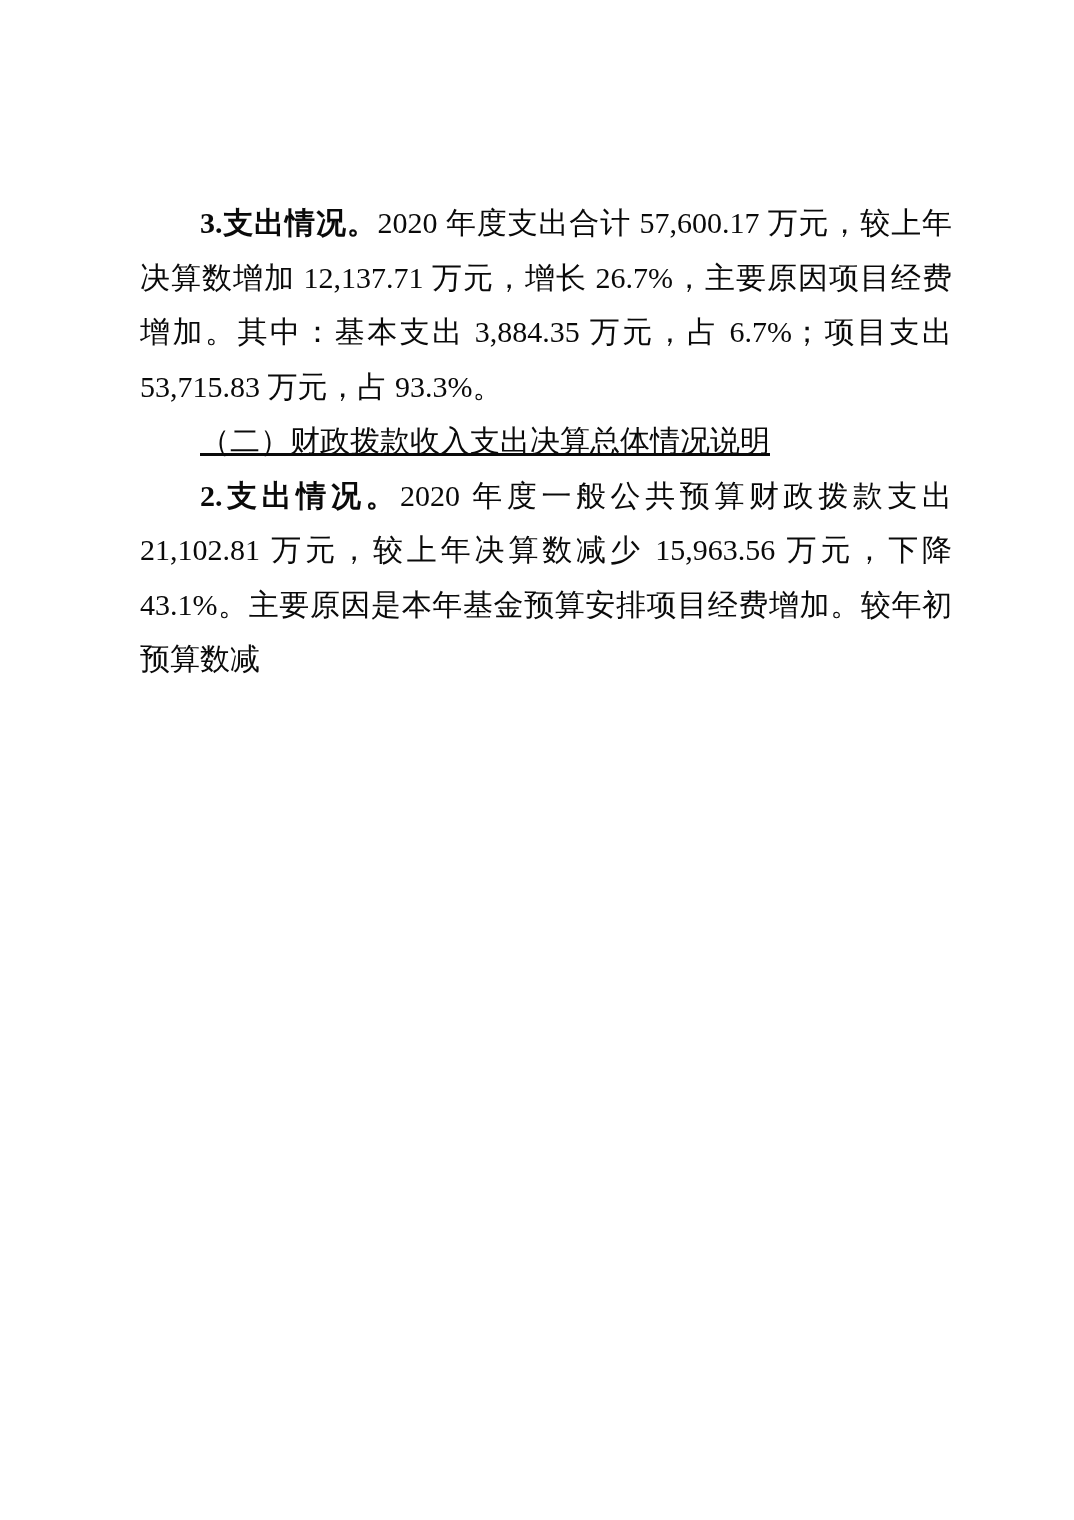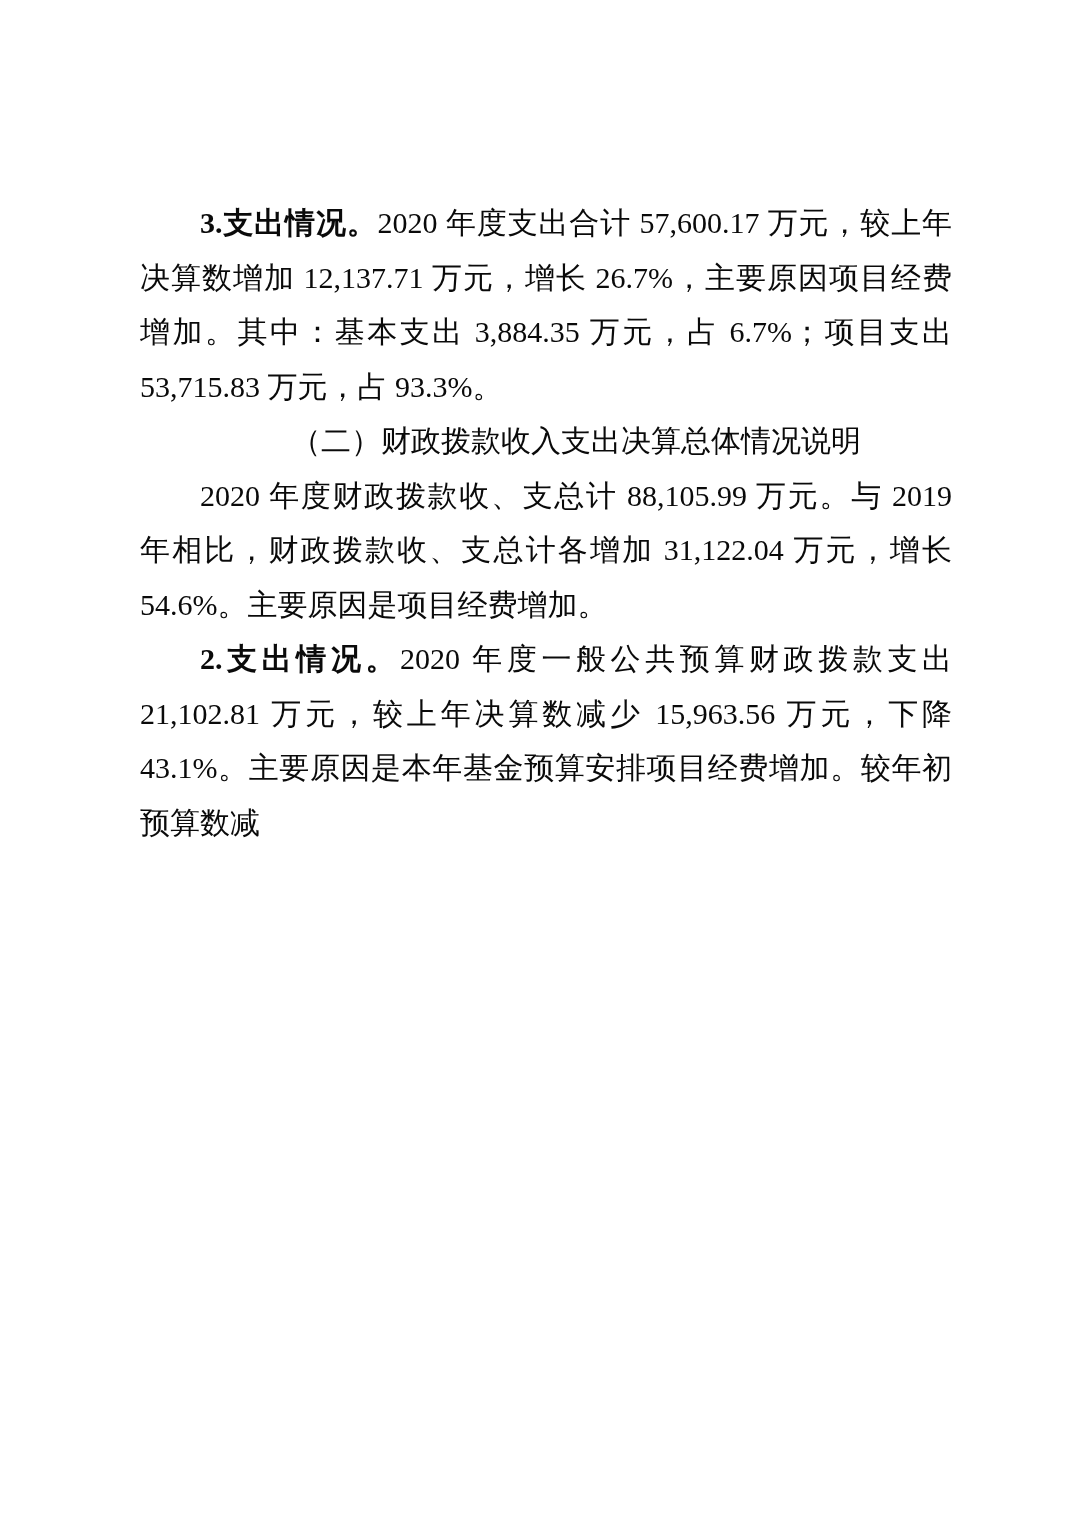--- a/index.html
+++ b/index.html
@@ -24,22 +24,23 @@
     font-size: 30px;
     line-height: 54.5px;
     text-align: justify;
   }
   .text-block p {
     margin: 0;
     padding: 0;
     text-indent: 2em;
   }
   .text-block p.heading {
-    text-align: center;
+    text-align: left;
     font-weight: normal;
+    text-decoration: underline;
   }
   .lead {
     font-weight: bold;
   }
   .footer-page-number {
     position: absolute;
     top: 1384px;
     left: 0;
     right: 136px;
     text-align: right;
@@ -53,21 +54,20 @@
 
 <div class="page">
 
   <div class="text-block">
 
     <p><span class="lead">3.支出情况。</span><span>2020 年度支出合计 57,600.17 万元，较上年决算数增加 12,137.71 万元，增长 26.7%，主要原因项目经费增加。其中：基本支出 3,884.35 万元，占 6.7%；项目支出 53,715.83 万元，占 93.3%。</span></p>
 
 
     <p class="heading"><span>（二）财政拨款收入支出决算总体情况说明</span></p>
 
-    <p><span>2020 年度财政拨款收、支总计 88,105.99 万元。与 2019 年相比，财政拨款收、支总计各增加 31,122.04 万元，增长 54.6%。主要原因是项目经费增加。</span></p>
 
 
 
     <p><span class="lead">2.支出情况。</span><span>2020 年度一般公共预算财政拨款支出 21,102.81 万元，较上年决算数减少 15,963.56 万元，下降 43.1%。主要原因是本年基金预算安排项目经费增加。较年初预算数减</span></p>
 
   </div>
 
   <div class="footer-page-number">– 5 –</div>
 
 </div>

